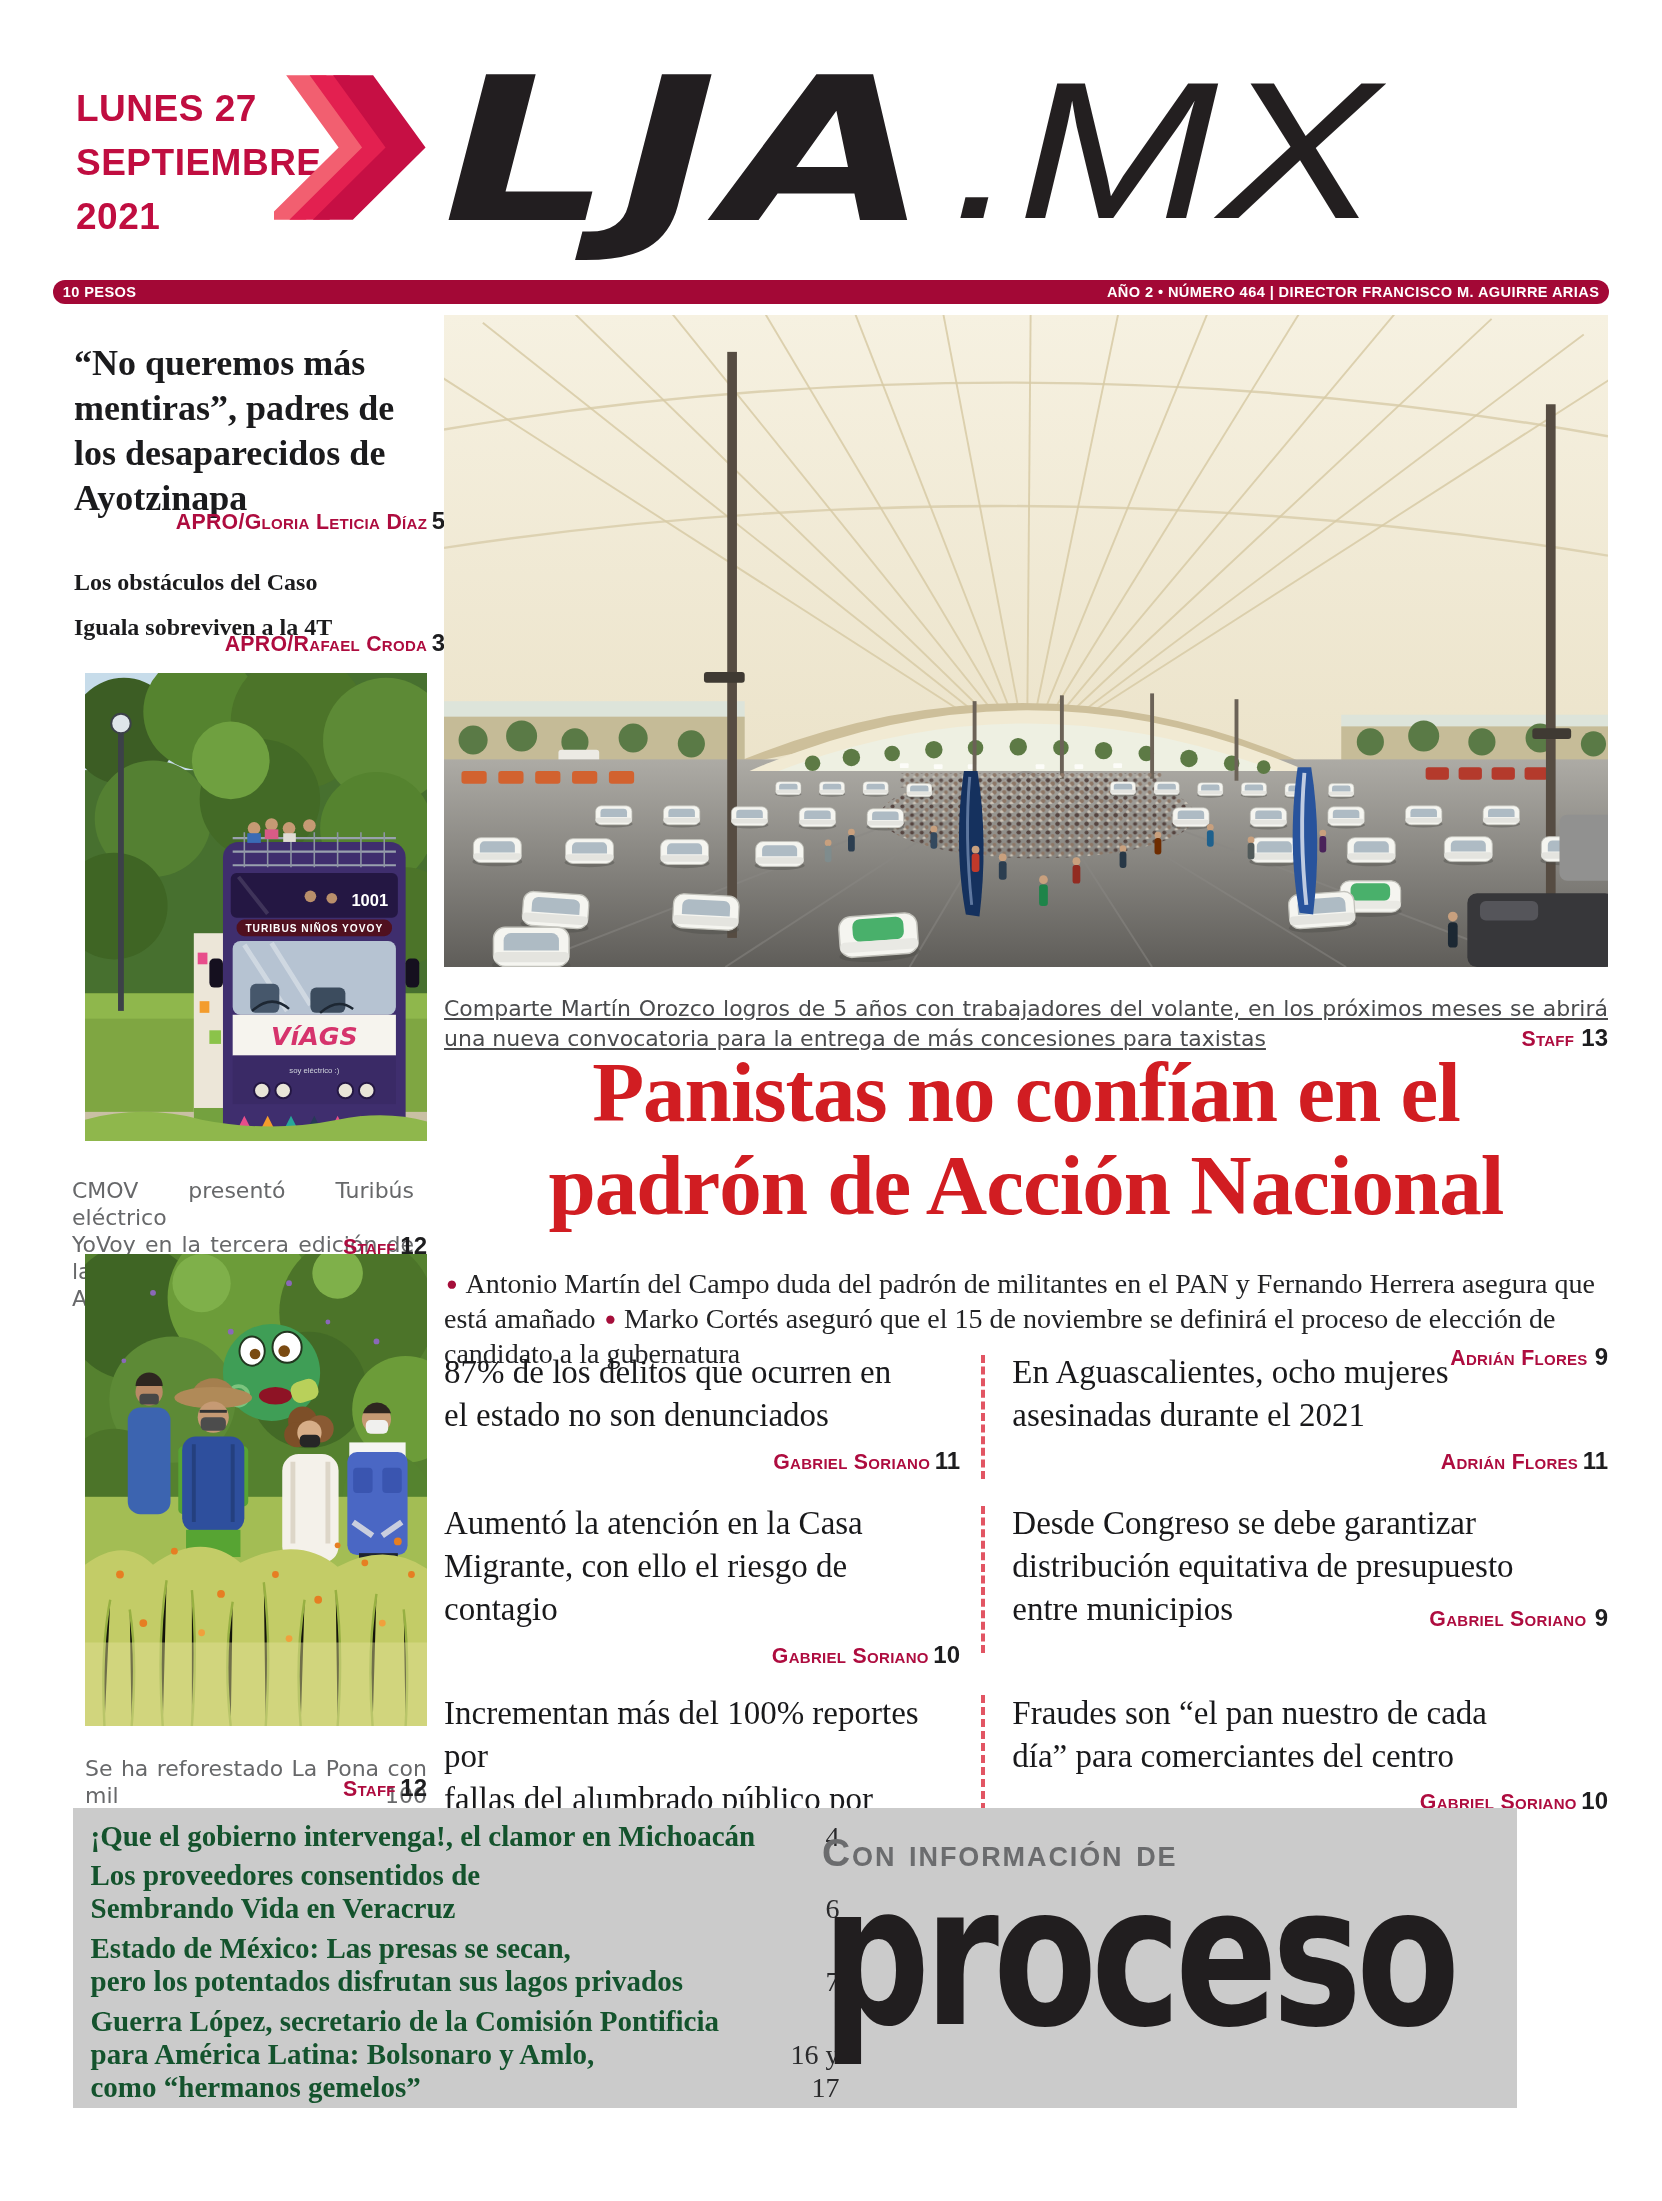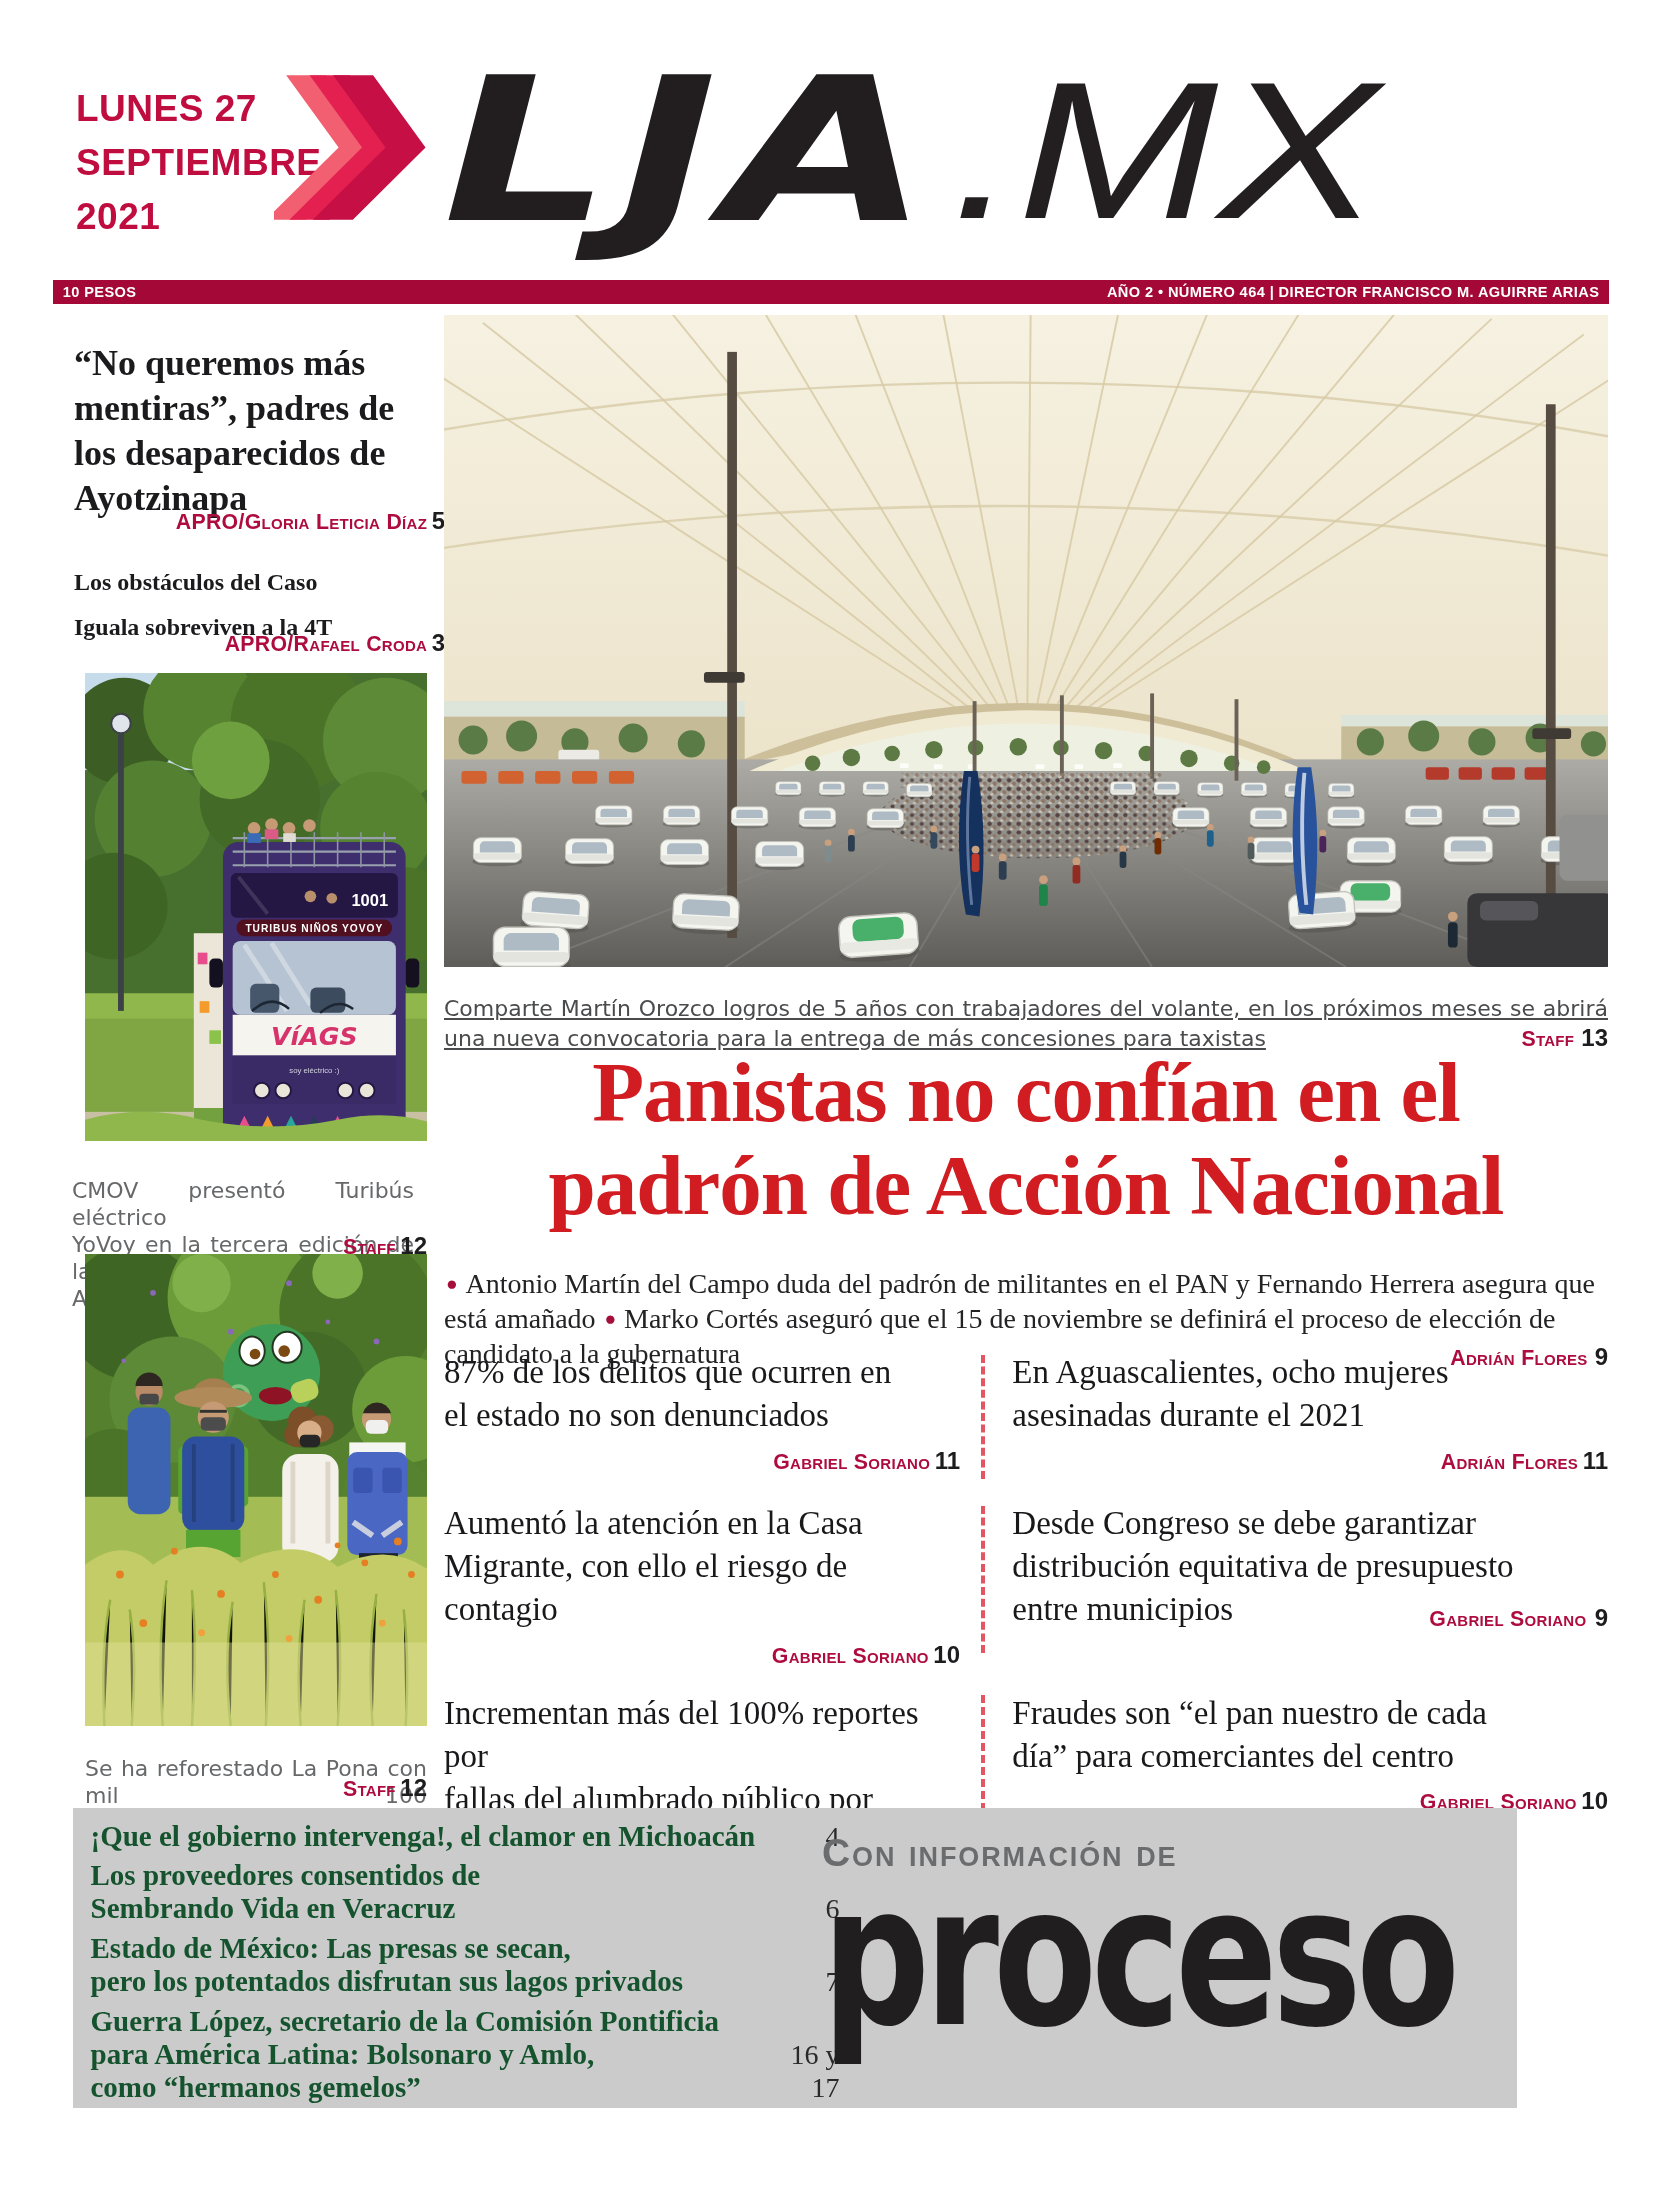--- a/index.html
+++ b/index.html
@@ -12,21 +12,21 @@
               color:#c00d40;letter-spacing:0.5px;}
   .logo{left:274px;top:54px;height:180px;display:flex;align-items:flex-end;}
   .logo svg{width:153px;height:165px;margin-bottom:3.9px;}
   .logo-main{display:inline-block;font:italic 800 200px/167px "DejaVu Sans",sans-serif;
              letter-spacing:5.8px;color:#221e20;transform:scaleX(1.32);transform-origin:0 100%;
              margin-left:15.5px;}
   .logo-suffix{display:inline-block;font:italic 400 194px/167px "Liberation Sans",sans-serif;
              color:#231f20;transform:scaleX(1.24);transform-origin:0 100%;margin-left:134px;}
   .red-bar{left:53px;top:280px;width:1556px;height:24px;background:#a30836;color:#fff;
            display:flex;justify-content:space-between;align-items:center;box-sizing:border-box;
-           padding:0 9.7px;font:700 14.6px "Liberation Sans",sans-serif;letter-spacing:0.4px;}
+           padding:0 9.7px;font:700 14.6px "Liberation Sans",sans-serif;letter-spacing:0.4px;border-radius:12px;}
 
   
   .hl-serif{font-family:"Liberation Serif","DejaVu Serif",serif;color:#1b1b1d;white-space:pre-line;}
   .byl{font:700 21.3px "Liberation Sans",sans-serif;font-variant:small-caps;color:#ae0c3f;letter-spacing:0.3px;}
   .byl-num{font:700 24px "Liberation Sans",sans-serif;color:#1d1d1f;}
   .byl-row{text-align:right;}
   .caption{font:400 22px/27px "DejaVu Sans",sans-serif;color:#67686a;text-align:justify;
            text-align-last:justify;white-space:pre-line;}
 
   

